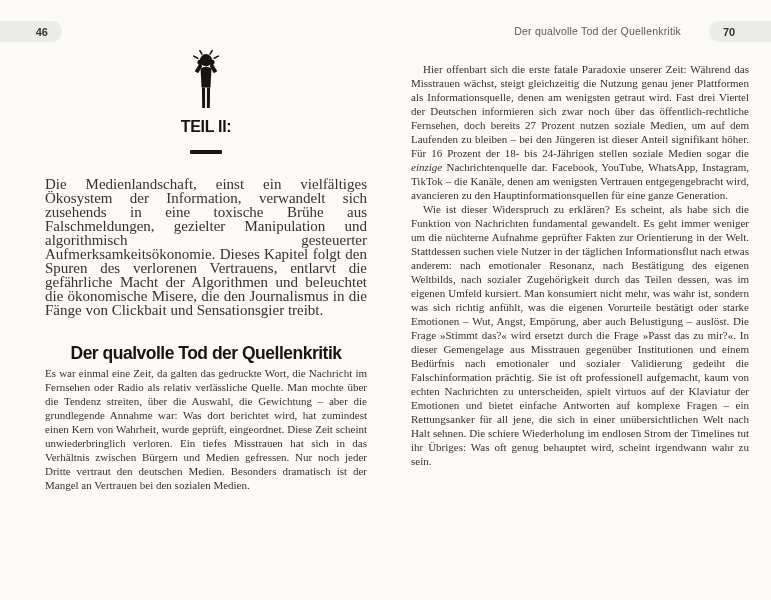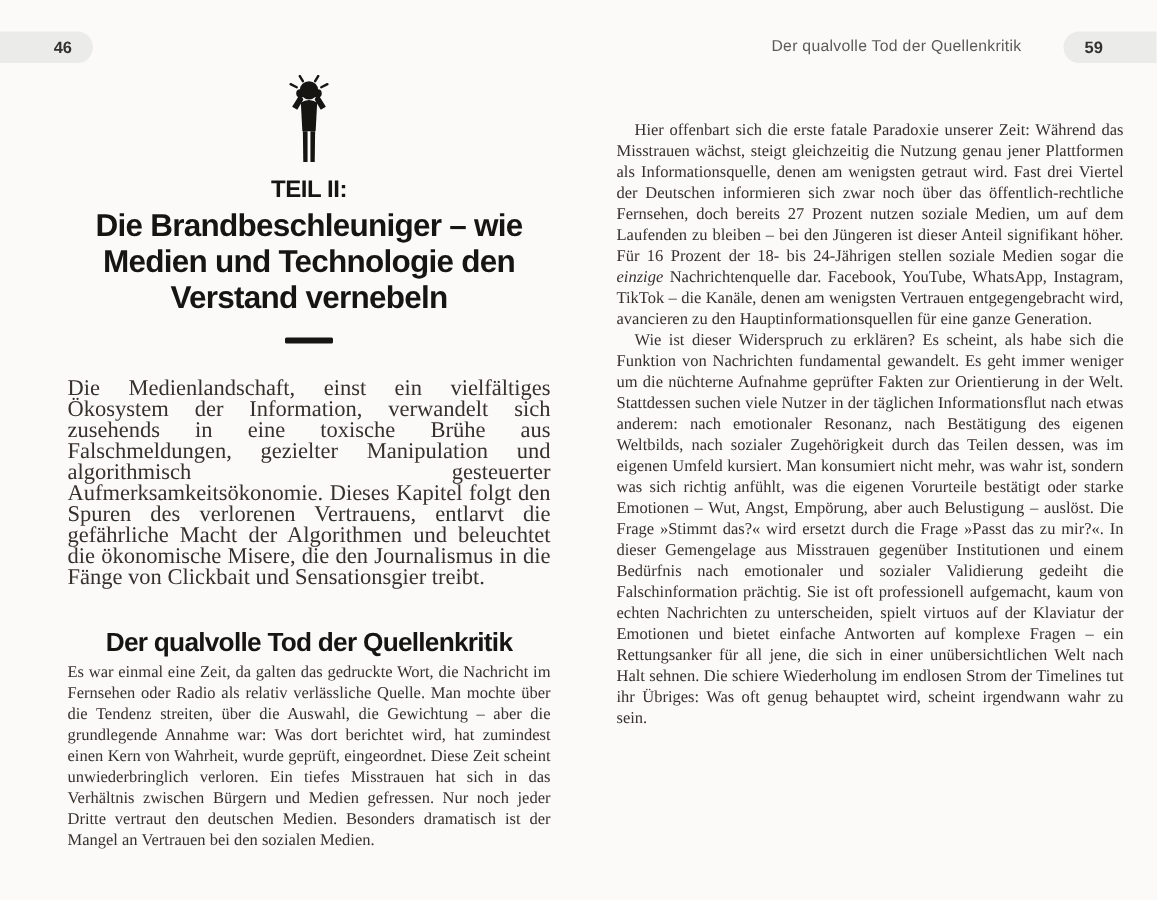--- a/index.html
+++ b/index.html
@@ -57,35 +57,35 @@
   .section-heading {
     margin: 26px 0 0 0; text-align: center;
     font-family: "Liberation Sans", sans-serif;
     font-weight: bold; font-size: 17.5px; letter-spacing: -0.5px; color: #171512;
   }
   .body-text {
     margin: 2px 0 0 0;
     font-size: 11px; line-height: 14px; color: #35312c;
     text-align: justify;
   }
-  .page-right .paragraphs { padding-top: 80px; }
+  .page-right .paragraphs { padding-top: 62px; }
   .page-right .body-text { margin: 0; text-indent: 12px; }
   .page-right .body-text em { font-style: italic; }
 </style>
 </head>
 <body>
 
 <div class="spread">
 
   <div class="badge badge-left">
     <span>46</span>
   </div>
 
   <div class="badge badge-right">
-    <span>59</span>
+    <span>70</span>
   </div>
 
   <div class="running-header">Der qualvolle Tod der Quellenkritik</div>
 
   <div class="page-left">
 
     <div class="icon-wrap">
       <svg width="44" height="60" viewBox="0 0 64 88" aria-hidden="true">
         <g stroke="#171512" stroke-width="2.4" stroke-linecap="round">
           <line x1="14" y1="9" x2="20" y2="12"></line>
@@ -101,21 +101,20 @@
           <path d="M40.5 18 L48.5 31 L43.5 34 L37.5 24 Z"></path>
           <path d="M24 27 Q32 22 40 27 L38.5 55 L25.5 55 Z"></path>
           <path d="M26 55 L30.6 55 L30.6 85 L26.4 85 Z"></path>
           <path d="M33.4 55 L38 55 L37.6 85 L33.4 85 Z"></path>
         </g>
       </svg>
     </div>
 
     <div class="part-label">TEIL II:</div>
 
-    <h1 class="chapter-title">Die Brandbeschleuniger – wie Medien und Technologie den Verstand vernebeln</h1>
 
     <div class="divider"></div>
 
     <p class="intro">Die Medienlandschaft, einst ein vielfältiges Ökosystem der Information, verwandelt sich zusehends in eine toxische Brühe aus Falschmeldungen, gezielter Manipulation und algorithmisch gesteuerter Aufmerksamkeitsökonomie. Dieses Kapitel folgt den Spuren des verlorenen Vertrauens, entlarvt die gefährliche Macht der Algorithmen und beleuchtet die ökonomische Misere, die den Journalismus in die Fänge von Clickbait und Sensationsgier treibt.</p>
 
     <h2 class="section-heading">Der qualvolle Tod der Quellenkritik</h2>
 
     <p class="body-text">Es war einmal eine Zeit, da galten das gedruckte Wort, die Nachricht im Fernsehen oder Radio als relativ verlässliche Quelle. Man mochte über die Tendenz streiten, über die Auswahl, die Gewichtung – aber die grundlegende Annahme war: Was dort berichtet wird, hat zumindest einen Kern von Wahrheit, wurde geprüft, eingeordnet. Diese Zeit scheint unwiederbringlich verloren. Ein tiefes Misstrauen hat sich in das Verhältnis zwischen Bürgern und Medien gefressen. Nur noch jeder Dritte vertraut den deutschen Medien. Besonders dramatisch ist der Mangel an Vertrauen bei den sozialen Medien.</p>
 
   </div>

